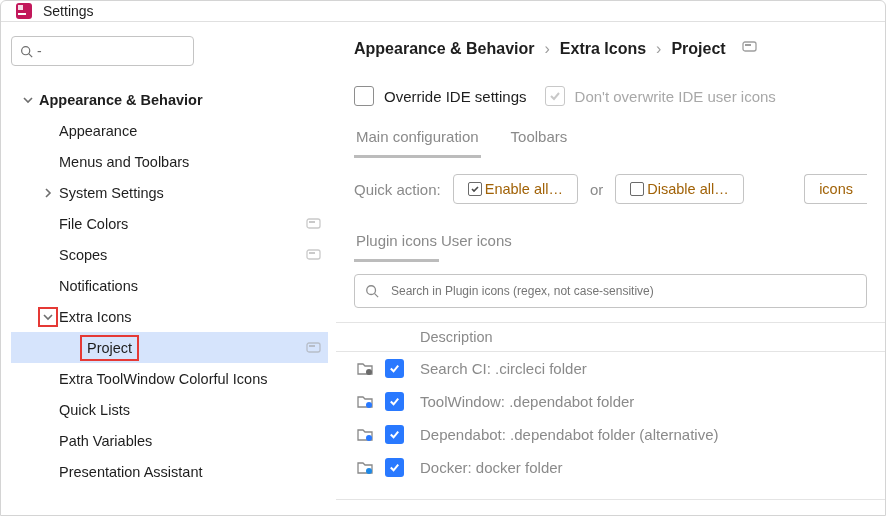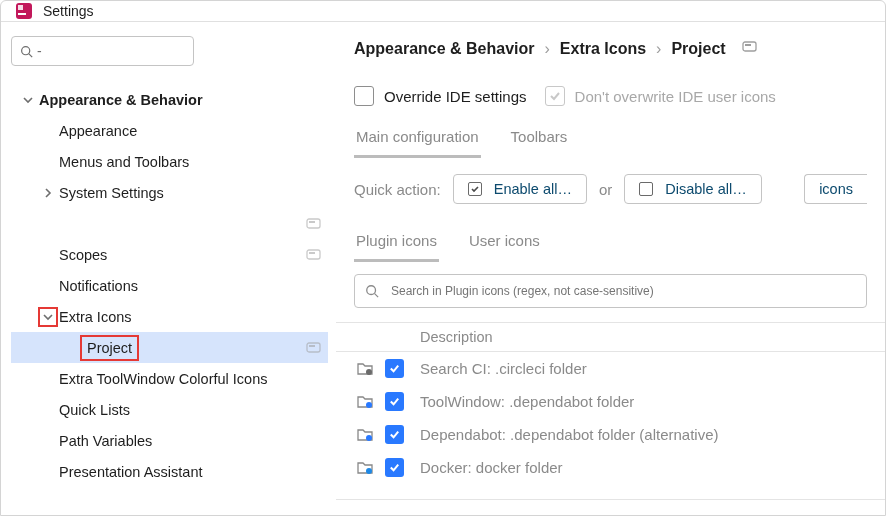--- a/index.html
+++ b/index.html
@@ -134,32 +134,31 @@
       padding: 16px 18px 6px;
       color: #8a8a8a;
       font-size: 15px;
     }
     .btn {
       height: 30px;
       border: 1px solid #c4c4c4;
       border-radius: 4px;
       background: #fff;
       padding: 0 14px;
-      display: flex; align-items: center; gap: 12px;
+      display: flex; align-items: center; gap: 3px;
       font-size: 14.5px;
-      color: #0c4a6e;
+      color: #a16207;
       cursor: pointer;
     }
     .btn .mini-cb {
       width: 14px; height: 14px; border: 1.5px solid #6a6a6a; border-radius: 2px;
       display:flex; align-items:center; justify-content:center;
     }
     .tabs2 {
       display: flex;
-      gap: 28px;
       padding: 16px 18px 0 18px;
       font-size: 15px;
       color: #8a8a8a;
     }
     .plugin-search {
       margin: 12px 18px 0;
       height: 34px;
       border: 1px solid #c4c4c4;
       border-radius: 4px;
       display: flex; align-items: center;
@@ -240,20 +239,21 @@
           </div>
           <div class="tree-row" style="padding-left: 28px;">
             <span class="arrow">
               <svg width="12" height="12" viewBox="0 0 12 12">
                 <path d="M4 2 L8 6 L4 10" fill="none" stroke="#6e6e6e" stroke-width="1.6"></path>
               </svg>
             </span>
             <span class="label">System Settings</span>
           </div>
           <div class="tree-row" style="padding-left: 48px;">
+            <span class="label">File Colors</span>
             <span class="row-tag">
               <svg width="16" height="14" viewBox="0 0 16 14">
                 <rect x="1" y="2" width="13" height="9" rx="2" fill="none" stroke="#9e9e9e" stroke-width="1.3"></rect>
                 <rect x="3" y="4" width="6" height="2" fill="#9e9e9e"></rect>
               </svg>
             </span>
           </div>
           <div class="tree-row" style="padding-left: 48px;">
             <span class="label">Scopes</span>
             <span class="row-tag">

